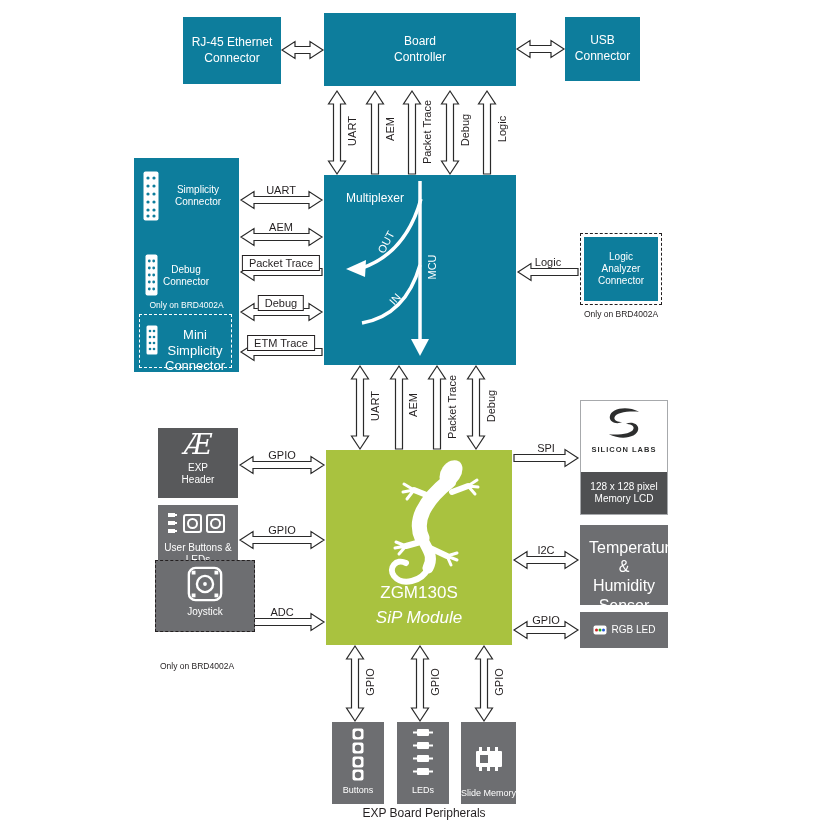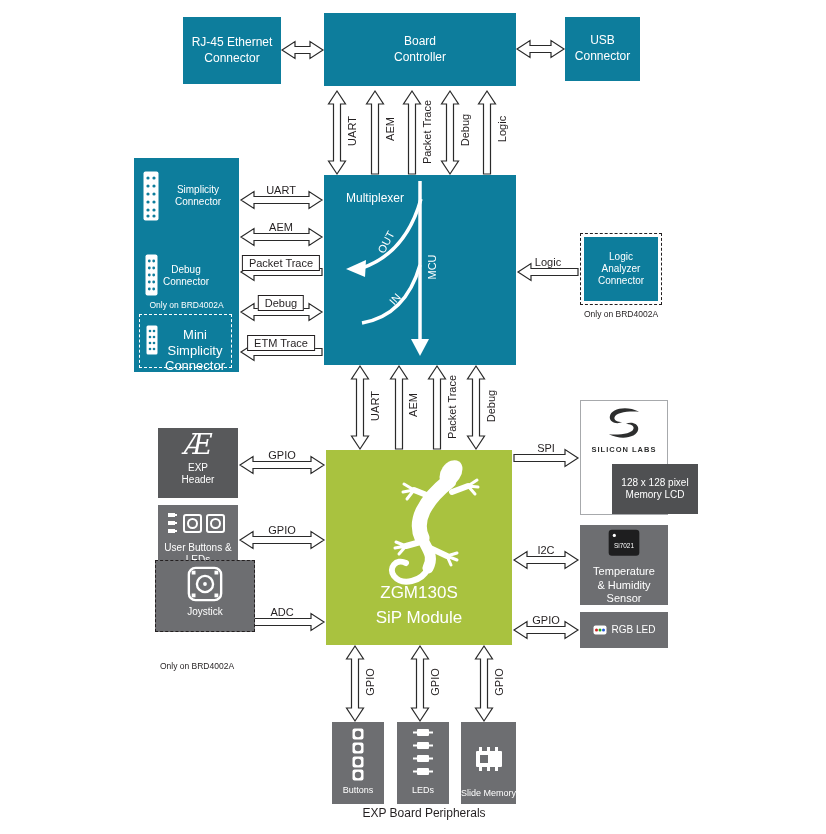--- a/index.html
+++ b/index.html
@@ -179,21 +179,21 @@
         </g>
         <g stroke-width="3">
           <path d="M60 34 L50 28 M60 34 L49 36 M60 34 L53 43"></path>
           <path d="M114 30 L123 24 M114 30 L124 31 M114 30 L121 38"></path>
           <path d="M52 90 L42 86 M52 90 L41 92 M52 90 L45 98"></path>
           <path d="M93 100 L103 97 M93 100 L103 104 M93 100 L97 109"></path>
         </g>
       </g>
     </svg>
     <div class="sipline" style="top:133px;">ZGM130S</div>
-    <div class="sipline" style="top:158px;">SiP Module</div>
+    <div class="sipline" style="top:158px;font-style:italic;">SiP Module</div>
   </div>
 
   <div class="gbox" style="left:158px;top:428px;width:80px;height:70px;background:#58595b;">
     <div style="font-family:'DejaVu Serif',serif;font-style:italic;font-size:28px;line-height:1;margin-top:3px;">Æ</div>
     <div class="glbl" style="width:50px;margin-top:3px;">EXP Header</div>
   </div>
   <div class="hsig" style="left:282px;top:455px;">GPIO</div>
 
   <div class="gbox" style="left:158px;top:505px;width:80px;height:70px;">
     <svg viewBox="0 0 60 28" style="width:60px;height:28px;margin-top:5px;">
@@ -230,33 +230,33 @@
   </div>
   <div class="note" style="left:151px;top:661px;width:92px;">Only on BRD4002A</div>
   <div class="hsig" style="left:282px;top:612px;">ADC</div>
 
   <div style="position:absolute;z-index:2;left:580px;top:400px;width:88px;height:115px;background:#fff;border:1px solid #a7a9ac;box-sizing:border-box;">
     <svg viewBox="0 0 48 36" style="position:absolute;left:20px;top:5px;width:46px;height:34px;">
       <path d="M40 6 C26 -1 10 3 9 11 C8 17 16 20 22 17 C17 17 13 15 14 12 C15 7 28 5 40 6 Z" fill="#2d2e2e"></path>
       <path d="M8 30 C22 37 38 33 39 25 C40 19 32 16 26 19 C31 19 35 21 34 24 C33 29 20 31 8 30 Z" fill="#2d2e2e"></path>
     </svg>
     <div style="position:absolute;left:0;top:44px;width:100%;text-align:center;font-size:7.5px;font-weight:bold;letter-spacing:1px;color:#2d2e2e;">SILICON LABS</div>
-    <div style="position:absolute;left:0;bottom:0;width:100%;height:50px;background:#4f5052;display:flex;align-items:center;justify-content:center;margin-left:31px;">
+    <div style="position:absolute;left:0;bottom:0;width:100%;height:42px;background:#4f5052;display:flex;align-items:center;justify-content:center;">
       <div class="glbl" style="color:#fff;width:80px;">128 x 128 pixel Memory LCD</div>
     </div>
   </div>
   <div class="hsig" style="left:546px;top:448px;">SPI</div>
 
   <div class="gbox" style="left:580px;top:525px;width:88px;height:80px;">
     <svg viewBox="0 0 40 34" style="width:38px;height:32px;margin-top:4px;">
       <rect x="1" y="1" width="38" height="32" rx="4" fill="#1e1e1f"></rect>
       <circle cx="8" cy="8" r="2" fill="#fff"></circle>
       <text x="20" y="23" text-anchor="middle" font-size="8" fill="#fff" font-family="Liberation Sans, sans-serif">Si7021</text>
     </svg>
-    <div class="glbl" style="width:70px;margin-top:9px;font-size:11px;">Temperature &amp; Humidity Sensor</div>
+    <div class="glbl" style="width:70px;margin-top:9px;font-size:16px;">Temperature &amp; Humidity Sensor</div>
   </div>
   <div class="hsig" style="left:546px;top:550px;">I2C</div>
 
   <div class="gbox" style="left:580px;top:612px;width:88px;height:36px;flex-direction:row;justify-content:center;gap:5px;">
     <svg viewBox="0 0 14 12" style="width:14px;height:12px;">
       <rect x="0.5" y="1.5" width="13" height="9" rx="2" fill="#fff"></rect>
       <circle cx="3.5" cy="6" r="1.5" fill="#cc2222"></circle>
         <circle cx="7" cy="6" r="1.5" fill="#22aa22"></circle>
         <circle cx="10.5" cy="6" r="1.5" fill="#2255dd"></circle>
     </svg>

